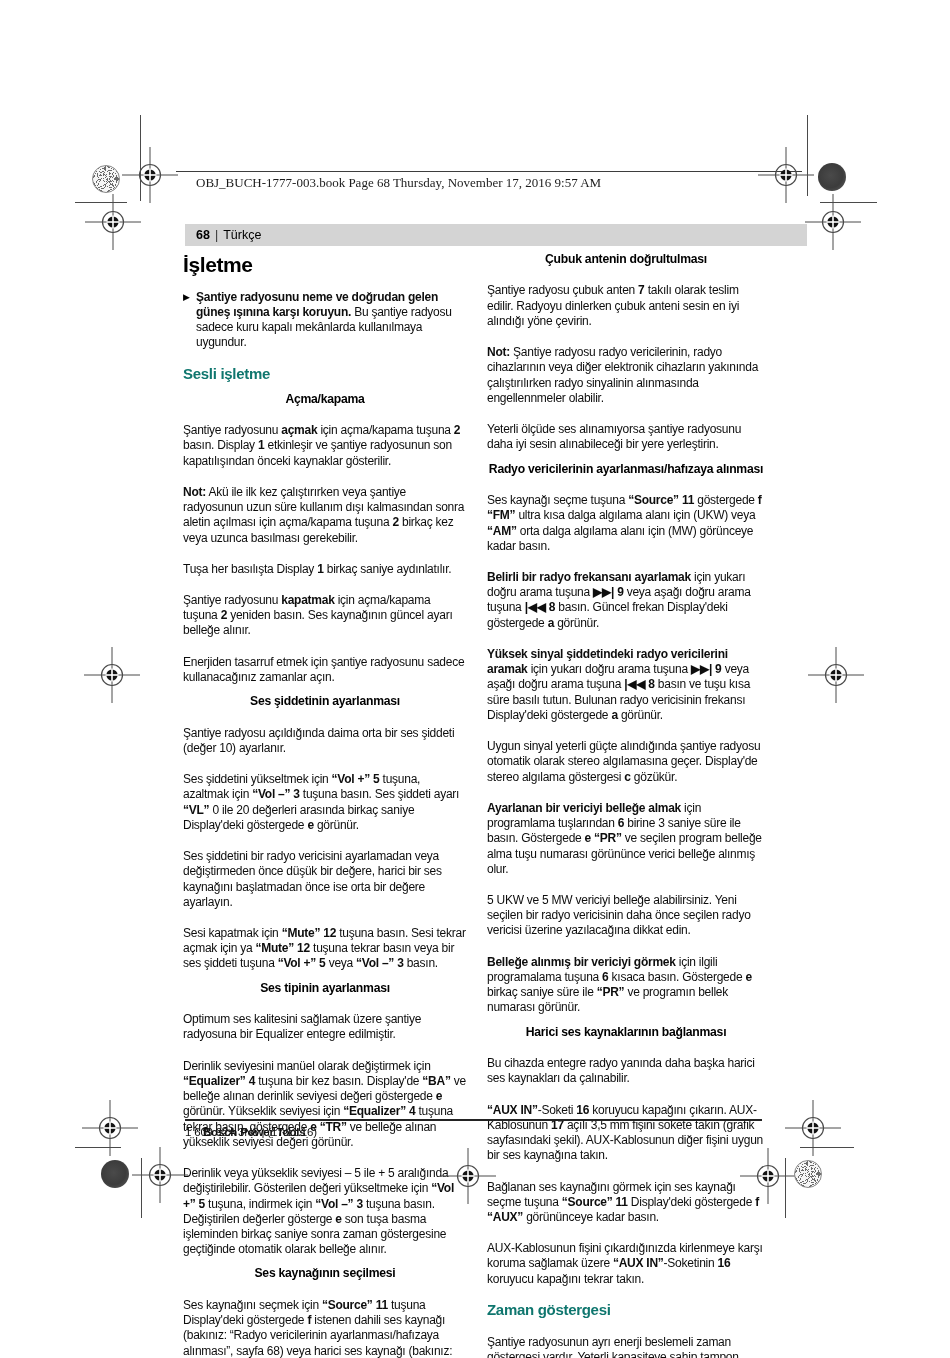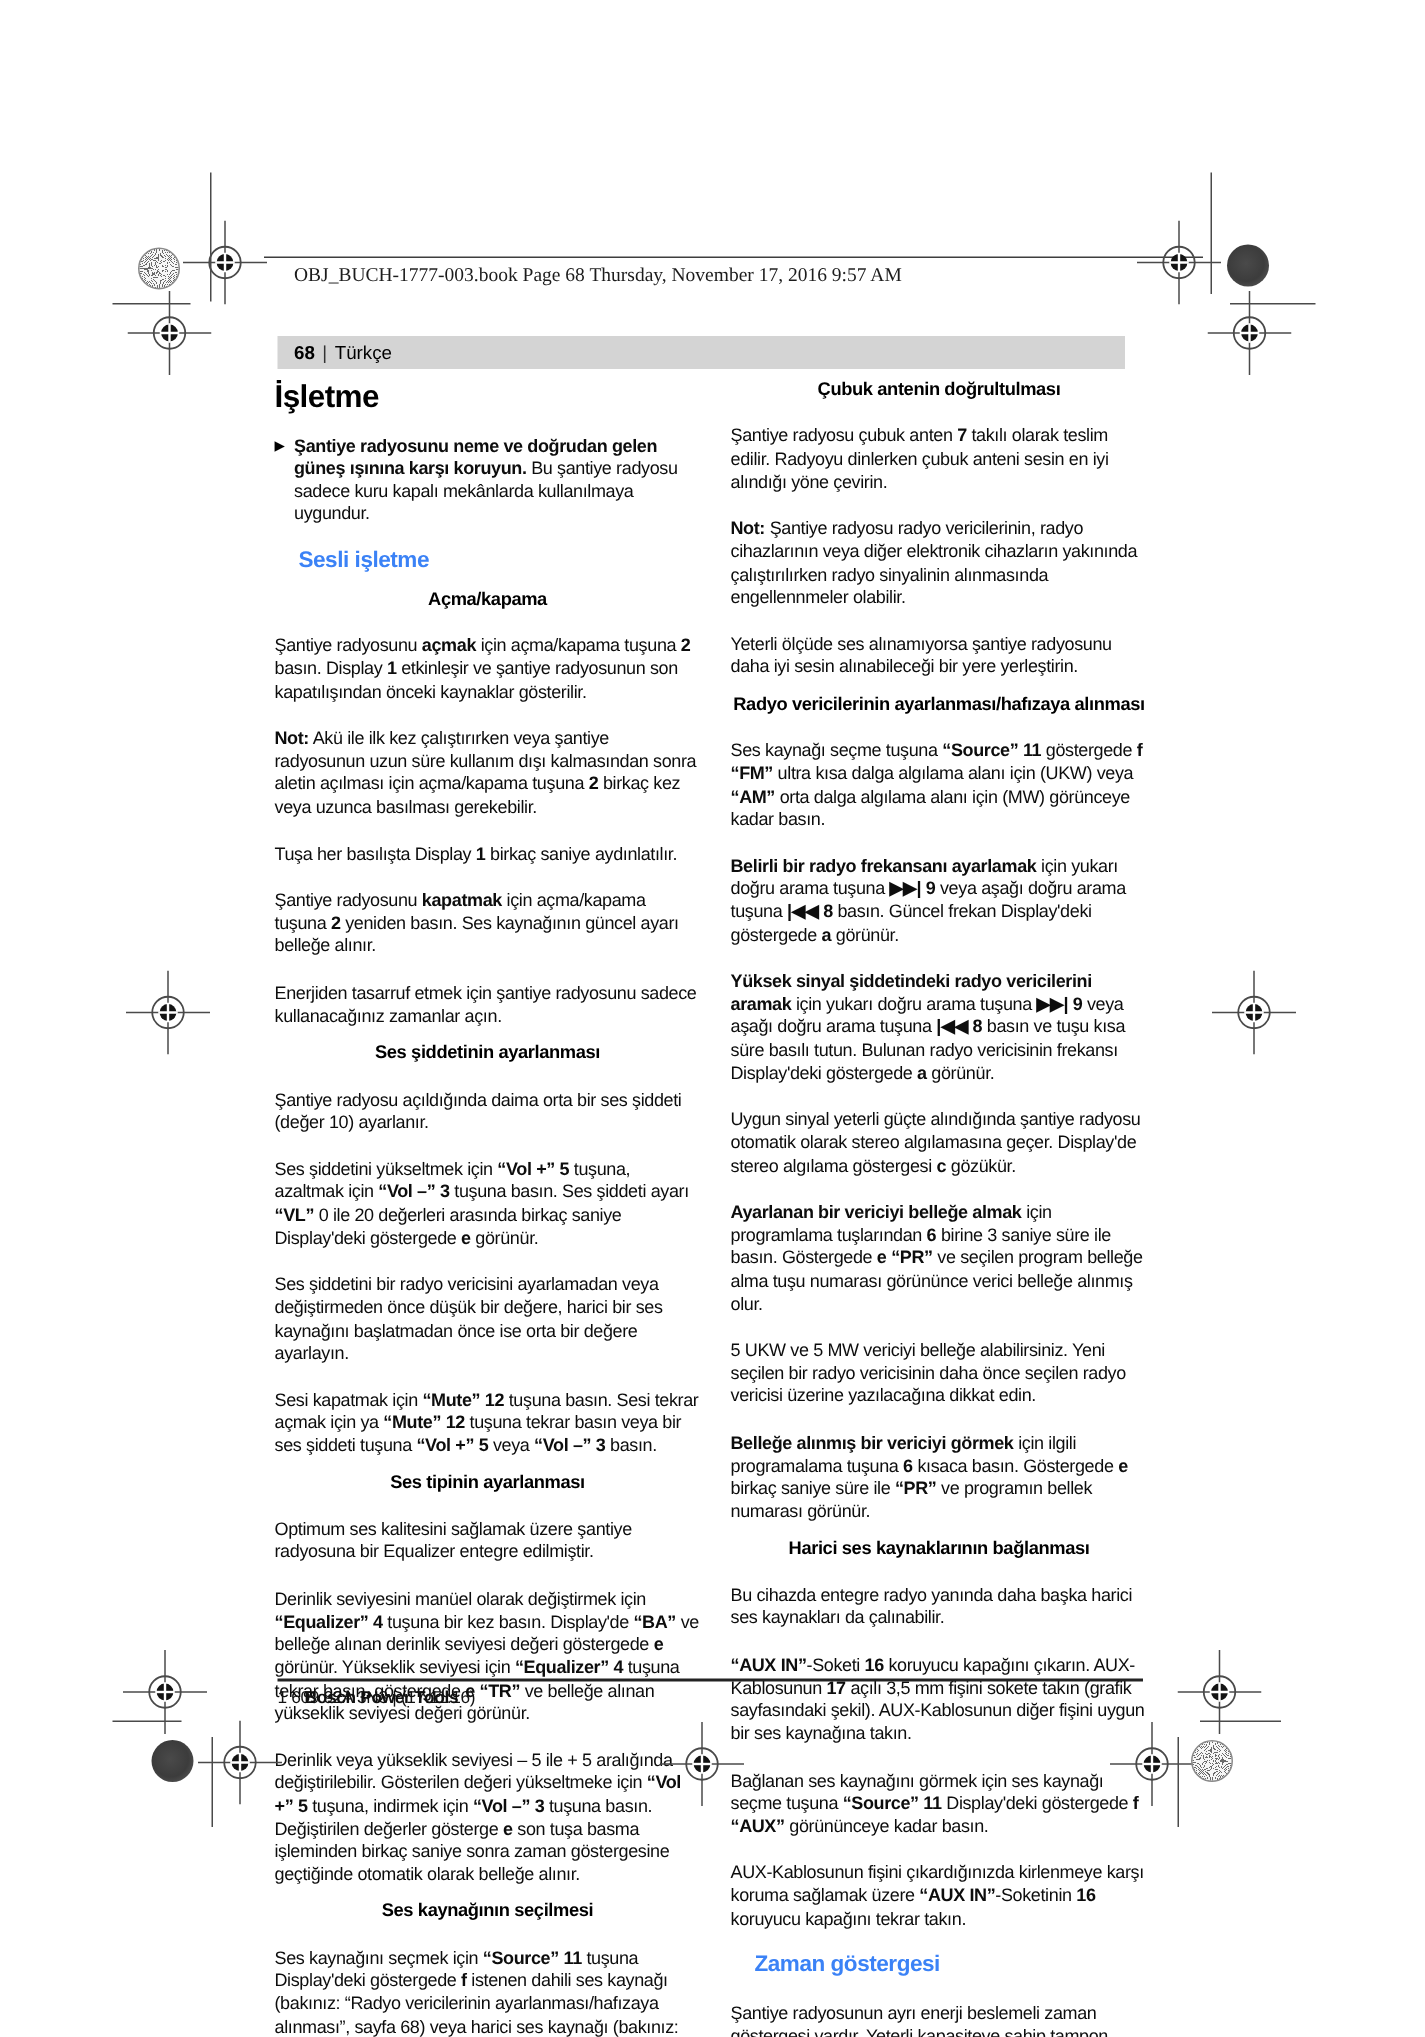--- a/index.html
+++ b/index.html
@@ -13,40 +13,40 @@
 
   
   .header-rule{position:absolute;left:176px;top:171px;width:626px;height:1px;background:#3d3d3d;}
   .header-line{
     position:absolute;left:196px;top:175px;
     font-family:"Liberation Serif",serif;font-size:13px;color:#1c1c1c;white-space:nowrap;
   }
 
   
   .page-bar{
-    position:absolute;left:185px;top:224px;width:565px;height:22px;
+    position:absolute;left:185px;top:224px;width:622px;height:22px;
     background:#d4d4d4;display:flex;align-items:center;
     padding-left:11px;box-sizing:border-box;
     font-size:12.5px;color:#000;
   }
   .pb-num{font-weight:bold;}
   .pb-sep{margin:0 5px;color:#333;}
 
   
   .col{
     position:absolute;top:252px;
     font-size:12px;line-height:1.27;letter-spacing:-0.25px;color:#0d0d0d;
     text-align:left;
   }
   .col.leftcol{left:183px;width:284px;}
   .col.rightcol{left:487px;width:278px;}
   .col > :first-child{margin-top:0;}
 
   h1.h1{font-size:21px;margin:0 0 11px;letter-spacing:-0.4px;color:#000;}
-  h2.h2{font-size:15px;margin:13px 16px 7px;letter-spacing:-0.3px;color:#3b82f6;}
+  h2.h2{font-size:15px;margin:13px 0 7px;letter-spacing:-0.3px;color:#0f766e;}
   h3.h3{font-size:12.2px;margin:9px 0 2px;color:#000;text-align:center;}
   p.p{margin:16px 0 5px;}
   .b{font-weight:bold;}
 
   .warning{display:flex;margin:0 0 8px;}
   .warning .arrow{flex:0 0 13px;font-size:9px;padding-top:2px;color:#000;}
   .warning .wtext{flex:1;}
 
   .li{display:flex;margin:0 0 1px;}
   .li .dash{flex:0 0 12px;}

